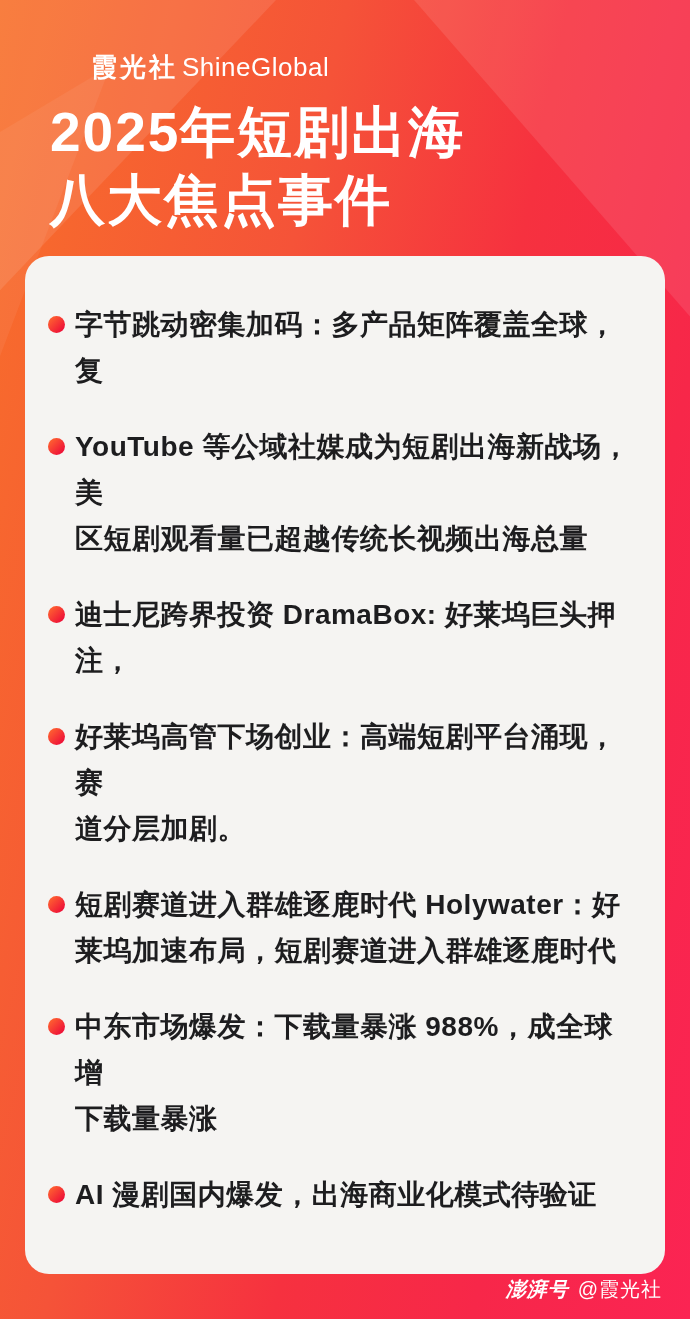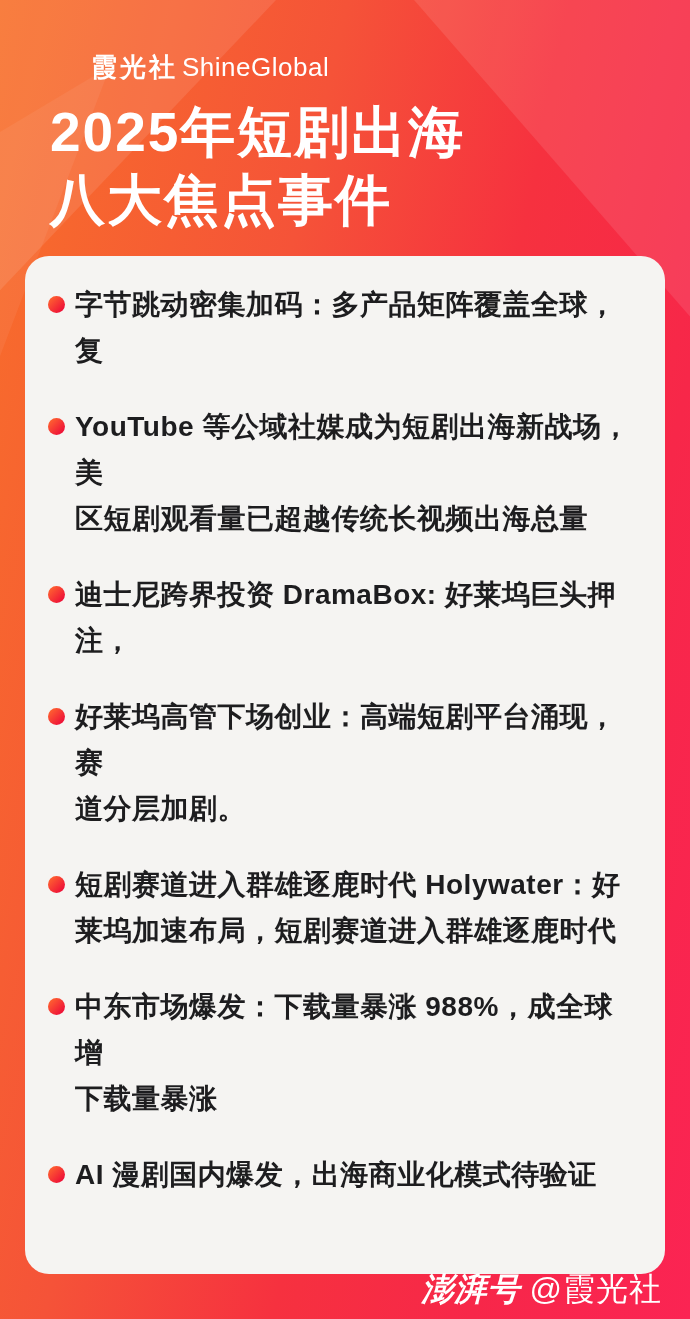--- a/index.html
+++ b/index.html
@@ -54,21 +54,21 @@
 
   .card {
     position: absolute;
     left: 25px;
     top: 256px;
     width: 640px;
     height: 1018px;
     box-sizing: border-box;
     background: #f5f4f2;
     border-radius: 24px;
-    padding: 26px 25px 0 23px;
+    padding: 46px 25px 0 23px;
   }
   .focus-list {
     list-style: none;
     margin: 0;
     padding: 0;
   }
   .focus-item {
     display: flex;
     align-items: flex-start;
     margin-bottom: 30px;
@@ -89,21 +89,21 @@
     font-weight: 600;
     letter-spacing: 0.5px;
   }
   .item-text .line { display: block; }
 
   .watermark {
     position: absolute;
     right: 28px;
     bottom: 14px;
     color: #ffffff;
-    font-size: 32px;
+    font-size: 20px;
     line-height: 32px;
     white-space: nowrap;
   }
   .watermark .platform {
     font-weight: 800;
     font-style: italic;
     letter-spacing: 1px;
     margin-right: 9px;
   }
   .watermark .handle { font-weight: 500; letter-spacing: 1px; }

